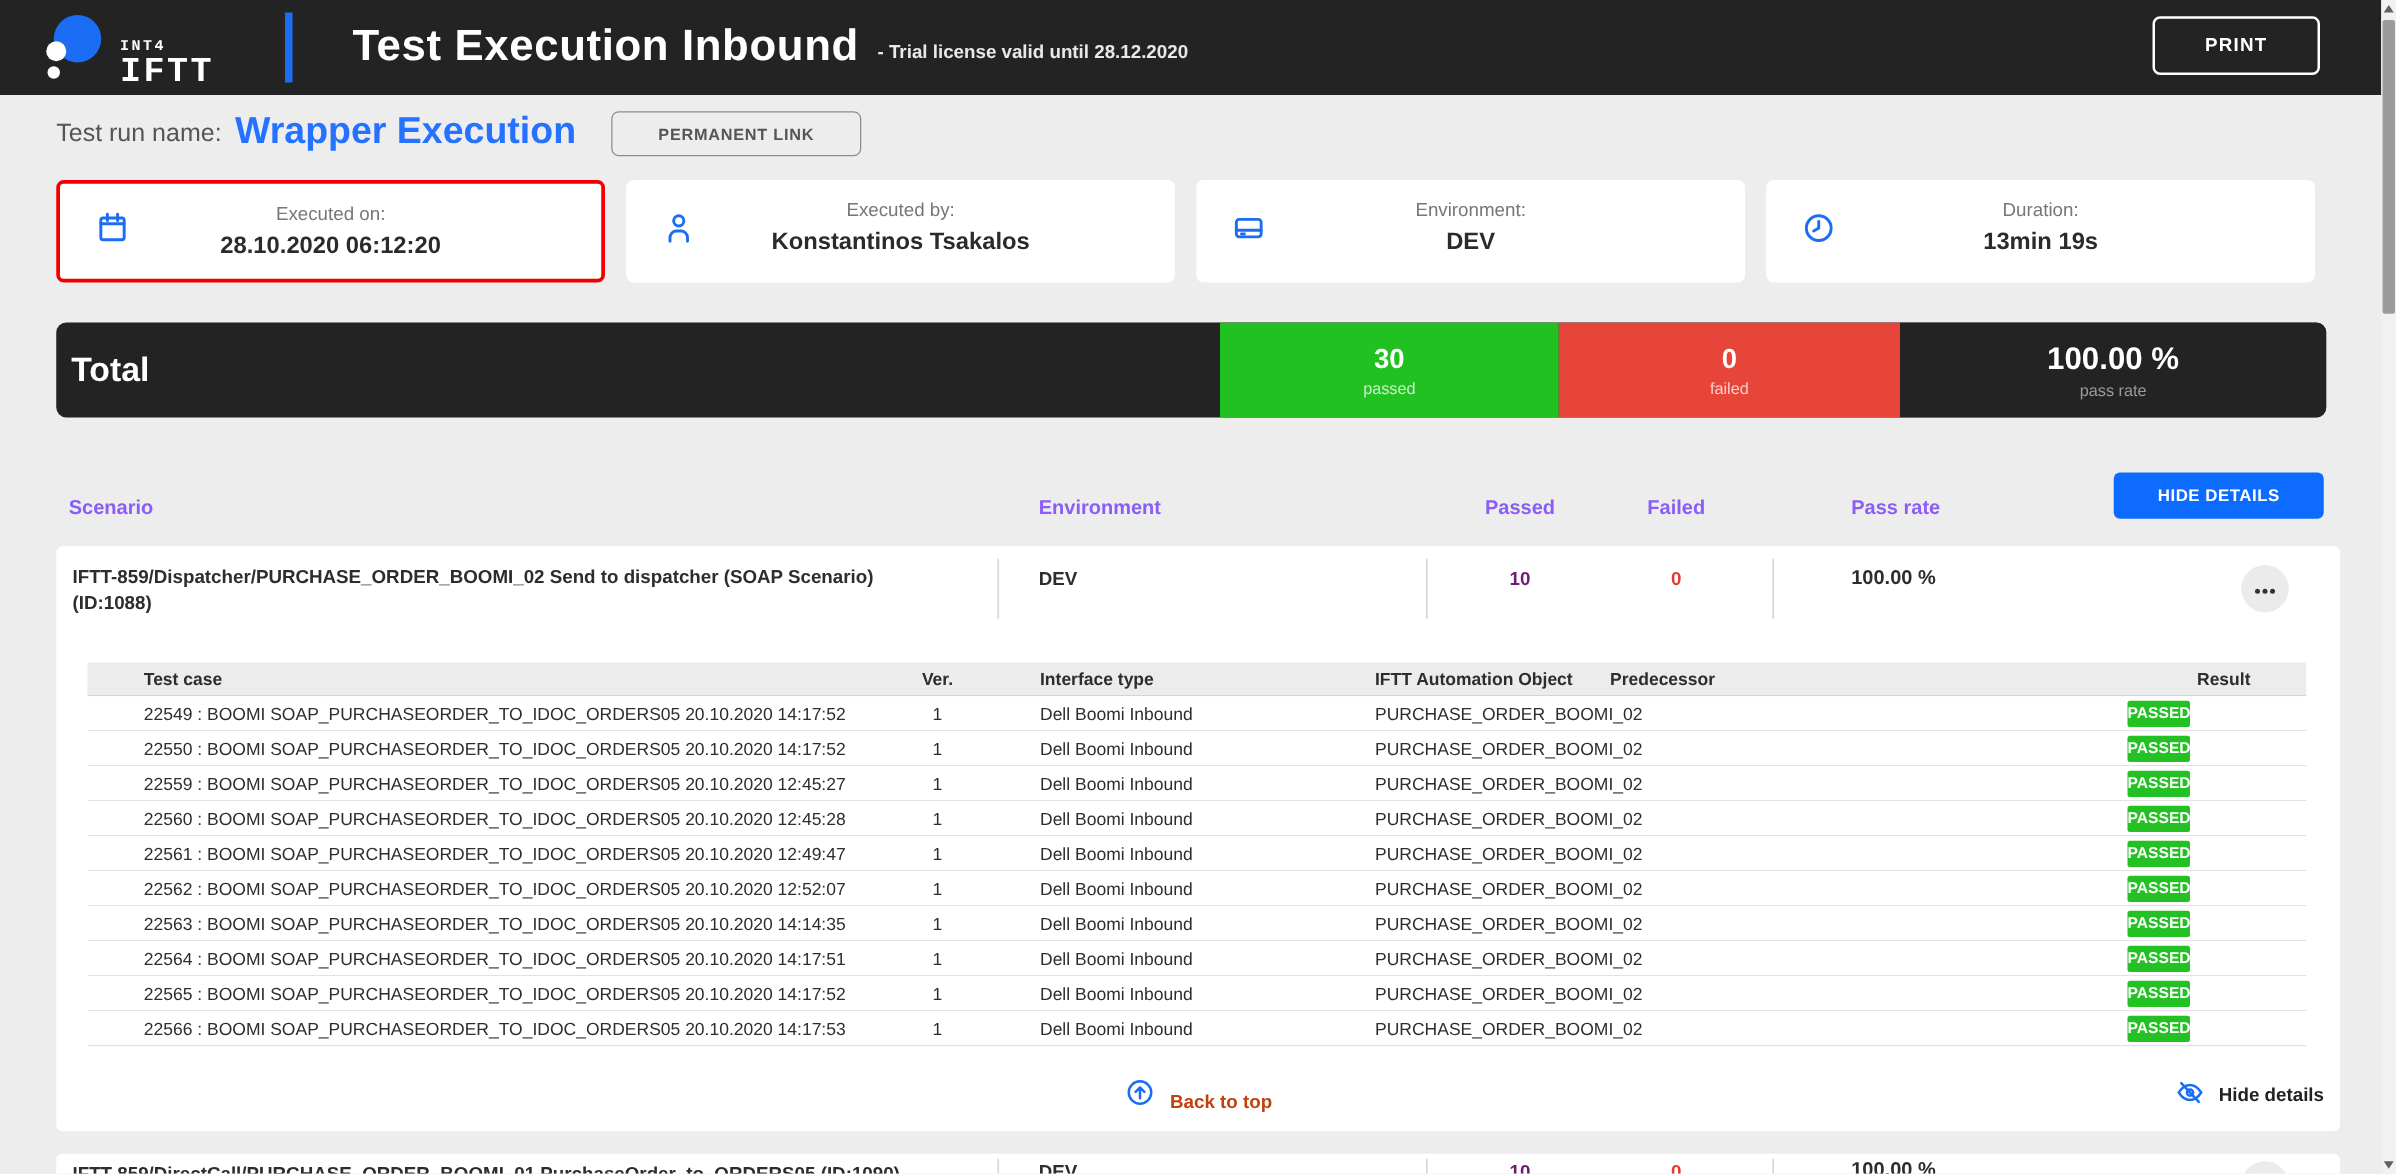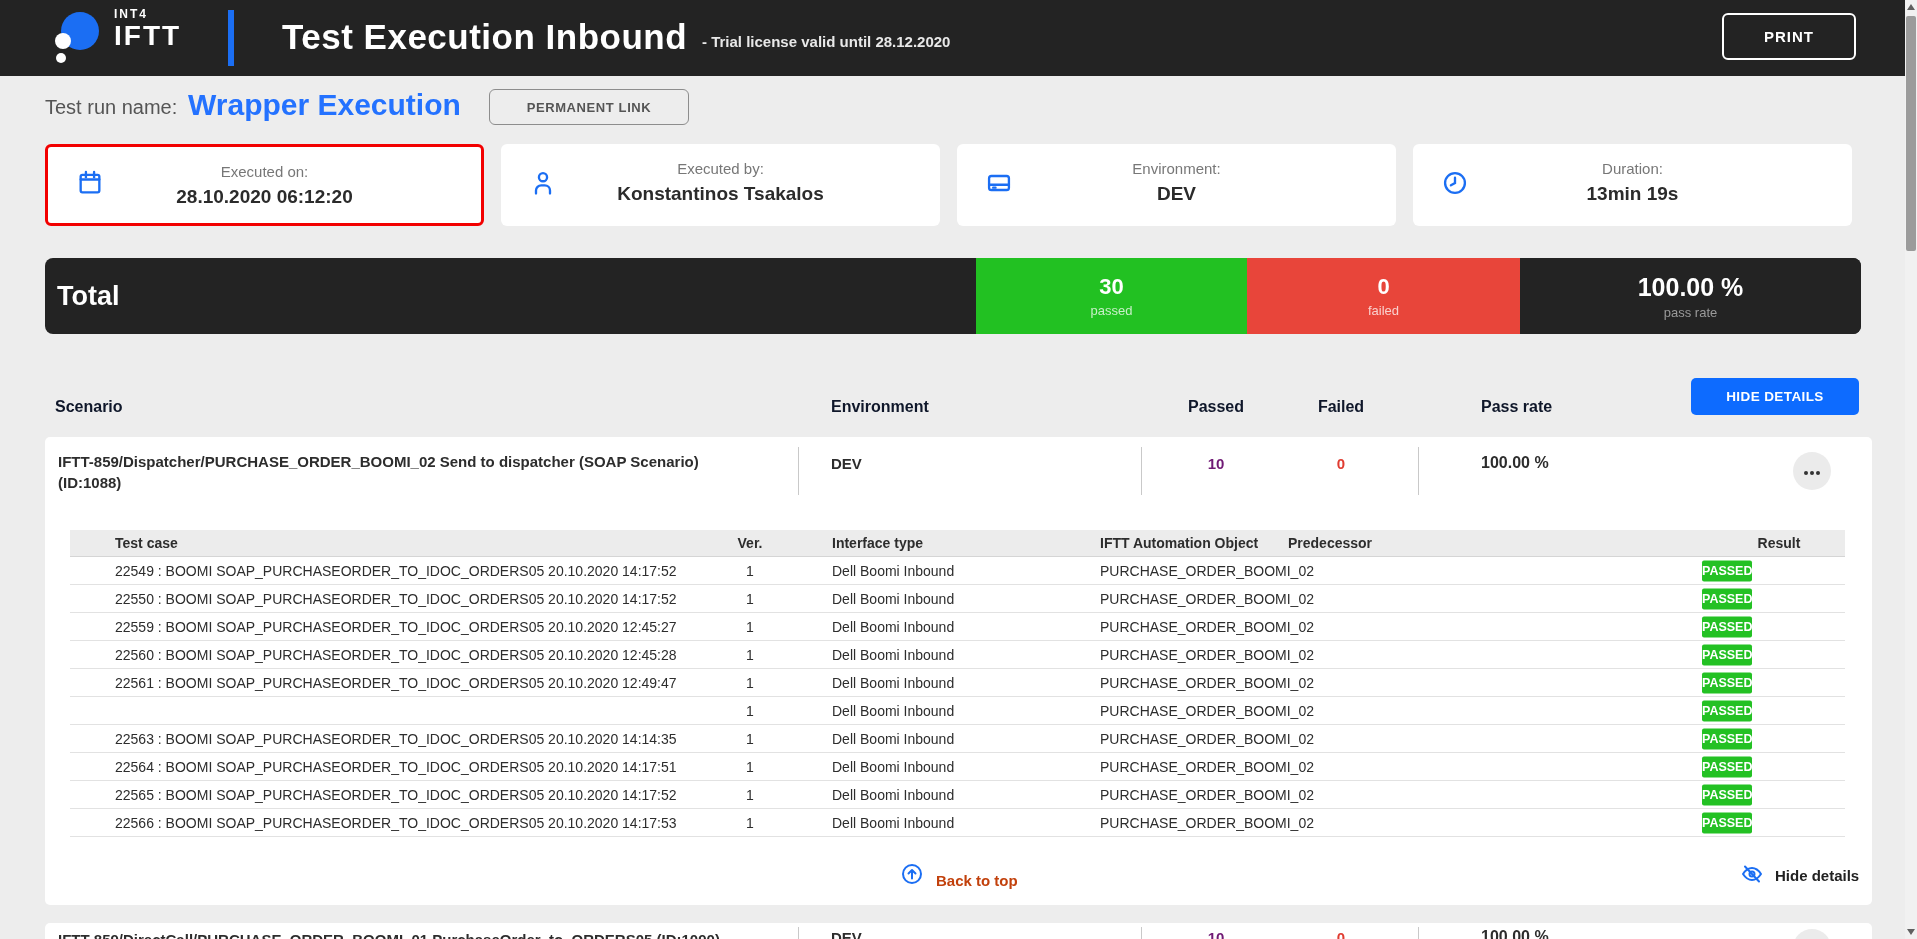--- a/index.html
+++ b/index.html
@@ -2,21 +2,21 @@
 <html><head>
 <meta charset="utf-8">
 <style>
   * { margin:0; padding:0; box-sizing:border-box; }
   html,body { background:#ededed; }
   #app{ position:relative; width:1917px; height:939px; overflow:hidden;
         background:#ededed; font-family:"Liberation Sans", sans-serif; color:#2d2d2d; }
 
   
   .hdr{ position:absolute; left:0; top:0; width:1905px; height:76px; background:#232323; }
-  .logo{ position:absolute; left:48px; top:8px; display:flex; align-items:flex-start; gap:10px; }
+  .logo{ position:absolute; left:30px; top:8px; display:flex; align-items:flex-end; gap:10px;font-family:Liberation Mono, monospace; }
   .logo-text{ display:flex; flex-direction:column; color:#fff; line-height:1; }
   .logo-top{ font-size:12px; letter-spacing:2px; font-weight:bold; }
   .logo-bottom{ font-size:28px; font-weight:bold; letter-spacing:2px; margin-top:2px; }
   .hdr-divider{ position:absolute; left:228px; top:10px; width:6px; height:56px; background:#1b6ef3; }
   .hdr-title{ position:absolute; left:282px; top:17px; font-size:35px; font-weight:bold; color:#fff; letter-spacing:0.5px; }
   .hdr-license{ position:absolute; left:702px; top:33px; font-size:15px; font-weight:bold; color:#e8e8e8; }
   .print-btn{ position:absolute; left:1722px; top:13px; width:134px; height:47px; background:transparent;
               border:2px solid #fff; border-radius:6px; color:#fff; font-weight:bold; font-size:15px;
               letter-spacing:1px; display:flex; align-items:center; justify-content:center; cursor:pointer; }
 
@@ -42,21 +42,21 @@
   .tb-sec{ display:flex; flex-direction:column; align-items:center; justify-content:center; gap:3px; }
   .tb-green{ width:271px; background:#22c122; }
   .tb-red{ width:273px; background:#e8453a; }
   .tb-num{ font-size:22px; font-weight:bold; }
   .tb-sub{ font-size:13px; color:rgba(255,255,255,0.75); }
   .tb-right{ flex:1; background:#232323; display:flex; flex-direction:column; align-items:center; justify-content:center; gap:3px; }
   .tb-rate{ font-size:25px; font-weight:bold; }
   .tb-ratesub{ font-size:13px; color:#9a9a9a; }
 
   
-  .rh-label{ position:absolute; top:398px; font-size:16px; font-weight:bold; color:#0f172a; }
+  .rh-label{ position:absolute; top:398px; font-size:16px; font-weight:bold; color:#8b5cf6; }
   .rh-scenario{ left:55px; } .rh-env{ left:831px; }
   .rh-passed{ left:1216px; transform:translateX(-50%); }
   .rh-failed{ left:1341px; transform:translateX(-50%); }
   .rh-rate{ left:1481px; }
   .hide-details-btn{ position:absolute; left:1691px; top:378px; width:168px; height:37px; background:#0d6bff;
                      border:none; border-radius:5px; color:#fff; font-weight:bold; font-size:13.5px;
                      letter-spacing:0.4px; display:flex; align-items:center; justify-content:center; cursor:pointer; }
 
   
   .scen-card{ position:absolute; left:45px; top:437px; width:1827px; height:468px; background:#fff; border-radius:5px; }
@@ -281,20 +281,21 @@
             <span class="c-ver">1</span>
             <span class="c-int">Dell Boomi Inbound</span>
             <span class="c-auto">PURCHASE_ORDER_BOOMI_02</span>
             <span class="c-pred"></span>
             <span class="c-res">
               <span class="badge">PASSED</span>
             </span>
           </div>
 
           <div class="trow">
+            <span class="c-test">22562 : BOOMI SOAP_PURCHASEORDER_TO_IDOC_ORDERS05 20.10.2020 12:52:07</span>
             <span class="c-ver">1</span>
             <span class="c-int">Dell Boomi Inbound</span>
             <span class="c-auto">PURCHASE_ORDER_BOOMI_02</span>
             <span class="c-pred"></span>
             <span class="c-res">
               <span class="badge">PASSED</span>
             </span>
           </div>
 
           <div class="trow">

